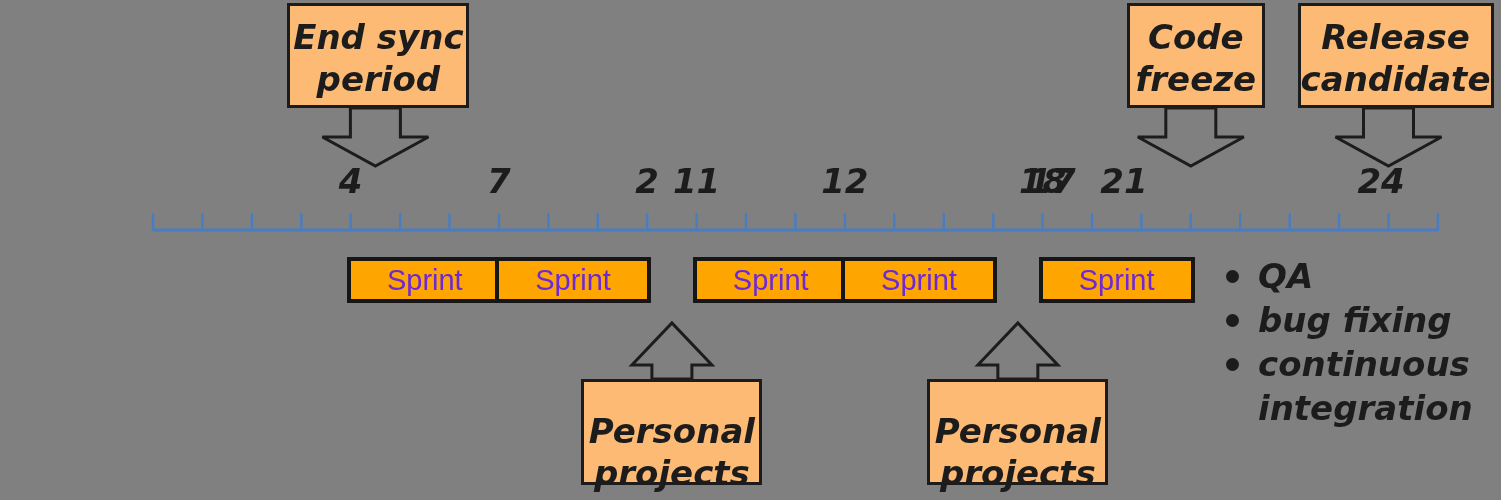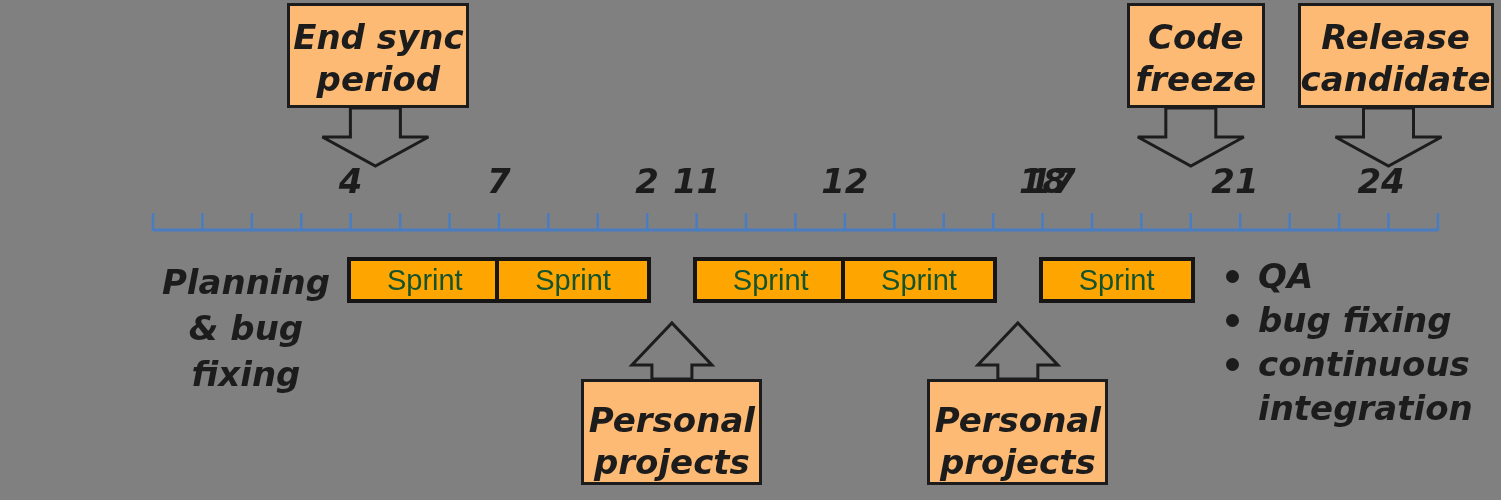--- a/index.html
+++ b/index.html
@@ -11,29 +11,29 @@
   .txt{position:absolute;z-index:3;white-space:pre-line;font-style:italic;font-weight:700;}
   .axis-label{left:10px;top:163px;width:140px;text-align:center;font-size:34px;line-height:45px;}
   .phase-label{left:134px;top:259px;width:224px;text-align:center;font-size:34px;line-height:46px;}
   .week-label{
     position:absolute;z-index:2;top:164px;transform:translateX(-50%);
     font-style:italic;font-weight:700;font-size:34px;line-height:34px;
   }
   .sprint-box{
     position:absolute;z-index:2;top:257px;height:46px;box-sizing:border-box;
     background:#FFA500;border:4px solid #161616;display:flex;align-items:center;justify-content:center;
-    font-family:"Liberation Sans",sans-serif;font-size:29px;color:#14532d;
+    font-family:"Liberation Sans",sans-serif;font-size:29px;color:#6d28d9;
   }
   .gray-box{
     position:absolute;z-index:2;box-sizing:border-box;background:#fdba74;
     border:3px solid #1c1c1c;text-align:center;white-space:pre-line;
     font-style:italic;font-weight:700;font-size:34px;line-height:42px;
   }
   .callout-box{top:3px;height:105px;padding-top:10px;}
-  .pp-box{top:379px;height:106px;width:181px;padding-top:17px;}
+  .pp-box{top:379px;height:106px;width:181px;padding-top:28px;}
   .qa-list{
     position:absolute;z-index:2;left:1214px;top:254px;width:296px;margin:0;padding:0;
     list-style:none;font-style:italic;font-weight:700;font-size:34px;line-height:44px;
   }
   .qa-list li{position:relative;padding-left:44px;}
   .qa-list li::before{
     content:"";position:absolute;left:12px;top:16px;width:13px;height:13px;
     border-radius:50%;background:#1c1c1c;
   }
   .bottom-line{position:absolute;left:0;bottom:0;width:100%;height:2px;background:#ffffff;z-index:4;}
@@ -72,32 +72,30 @@
       <line x1="1388.5" y1="213" x2="1388.5" y2="231" stroke="#4a7dc0" stroke-width="2.5"></line>
       <line x1="1437.92" y1="213" x2="1437.92" y2="231" stroke="#4a7dc0" stroke-width="2.5"></line>
       <path d="M 350.39,108 L 350.39,137 L 322.39,137 L 375.39,166 L 428.39,137 L 400.39,137 L 400.39,108 Z" fill="#808080" stroke="#1c1c1c" stroke-width="3"></path>
       <path d="M 1165.82,108 L 1165.82,137 L 1137.82,137 L 1190.82,166 L 1243.82,137 L 1215.82,137 L 1215.82,108 Z" fill="#808080" stroke="#1c1c1c" stroke-width="3"></path>
       <path d="M 1363.5,108 L 1363.5,137 L 1335.5,137 L 1388.5,166 L 1441.5,137 L 1413.5,137 L 1413.5,108 Z" fill="#808080" stroke="#1c1c1c" stroke-width="3"></path>
       <path d="M 651.91,379 L 651.91,365 L 631.91,365 L 671.91,323 L 711.91,365 L 691.91,365 L 691.91,379 Z" fill="#808080" stroke="#1c1c1c" stroke-width="3"></path>
       <path d="M 997.85,379 L 997.85,365 L 977.85,365 L 1017.85,323 L 1057.85,365 L 1037.85,365 L 1037.85,379 Z" fill="#808080" stroke="#1c1c1c" stroke-width="3"></path>
     </svg>
 
 
-  <div class="txt phase-label">Planning
-&amp; bug fixing</div>
 
   <div id="week-labels">
       <div class="week-label" style="left: 350.68px;">4</div>
       <div class="week-label" style="left: 498.94px;">7</div>
       <div class="week-label" style="left: 647.2px;">2</div>
       <div class="week-label" style="left: 696.62px;">11</div>
       <div class="week-label" style="left: 844.88px;">12</div>
       <div class="week-label" style="left: 1052px;">17</div>
       <div class="week-label" style="left: 1042.56px;">18</div>
-      <div class="week-label" style="left: 1235px;">21</div>
+      <div class="week-label" style="left: 1124px;">21</div>
       <div class="week-label" style="left: 1339.08px; margin-left: 42px;">24</div>
     </div>
   <div id="sprint-row">
       <div class="sprint-box" style="left: 346.68px; width: 156.26px;">Sprint</div>
       <div class="sprint-box" style="left: 494.94px; width: 156.26px;">Sprint</div>
       <div class="sprint-box" style="left: 692.62px; width: 156.26px;">Sprint</div>
       <div class="sprint-box" style="left: 840.88px; width: 156.26px;">Sprint</div>
       <div class="sprint-box" style="left: 1038.56px; width: 156.26px;">Sprint</div>
     </div>
   <div id="callouts">

